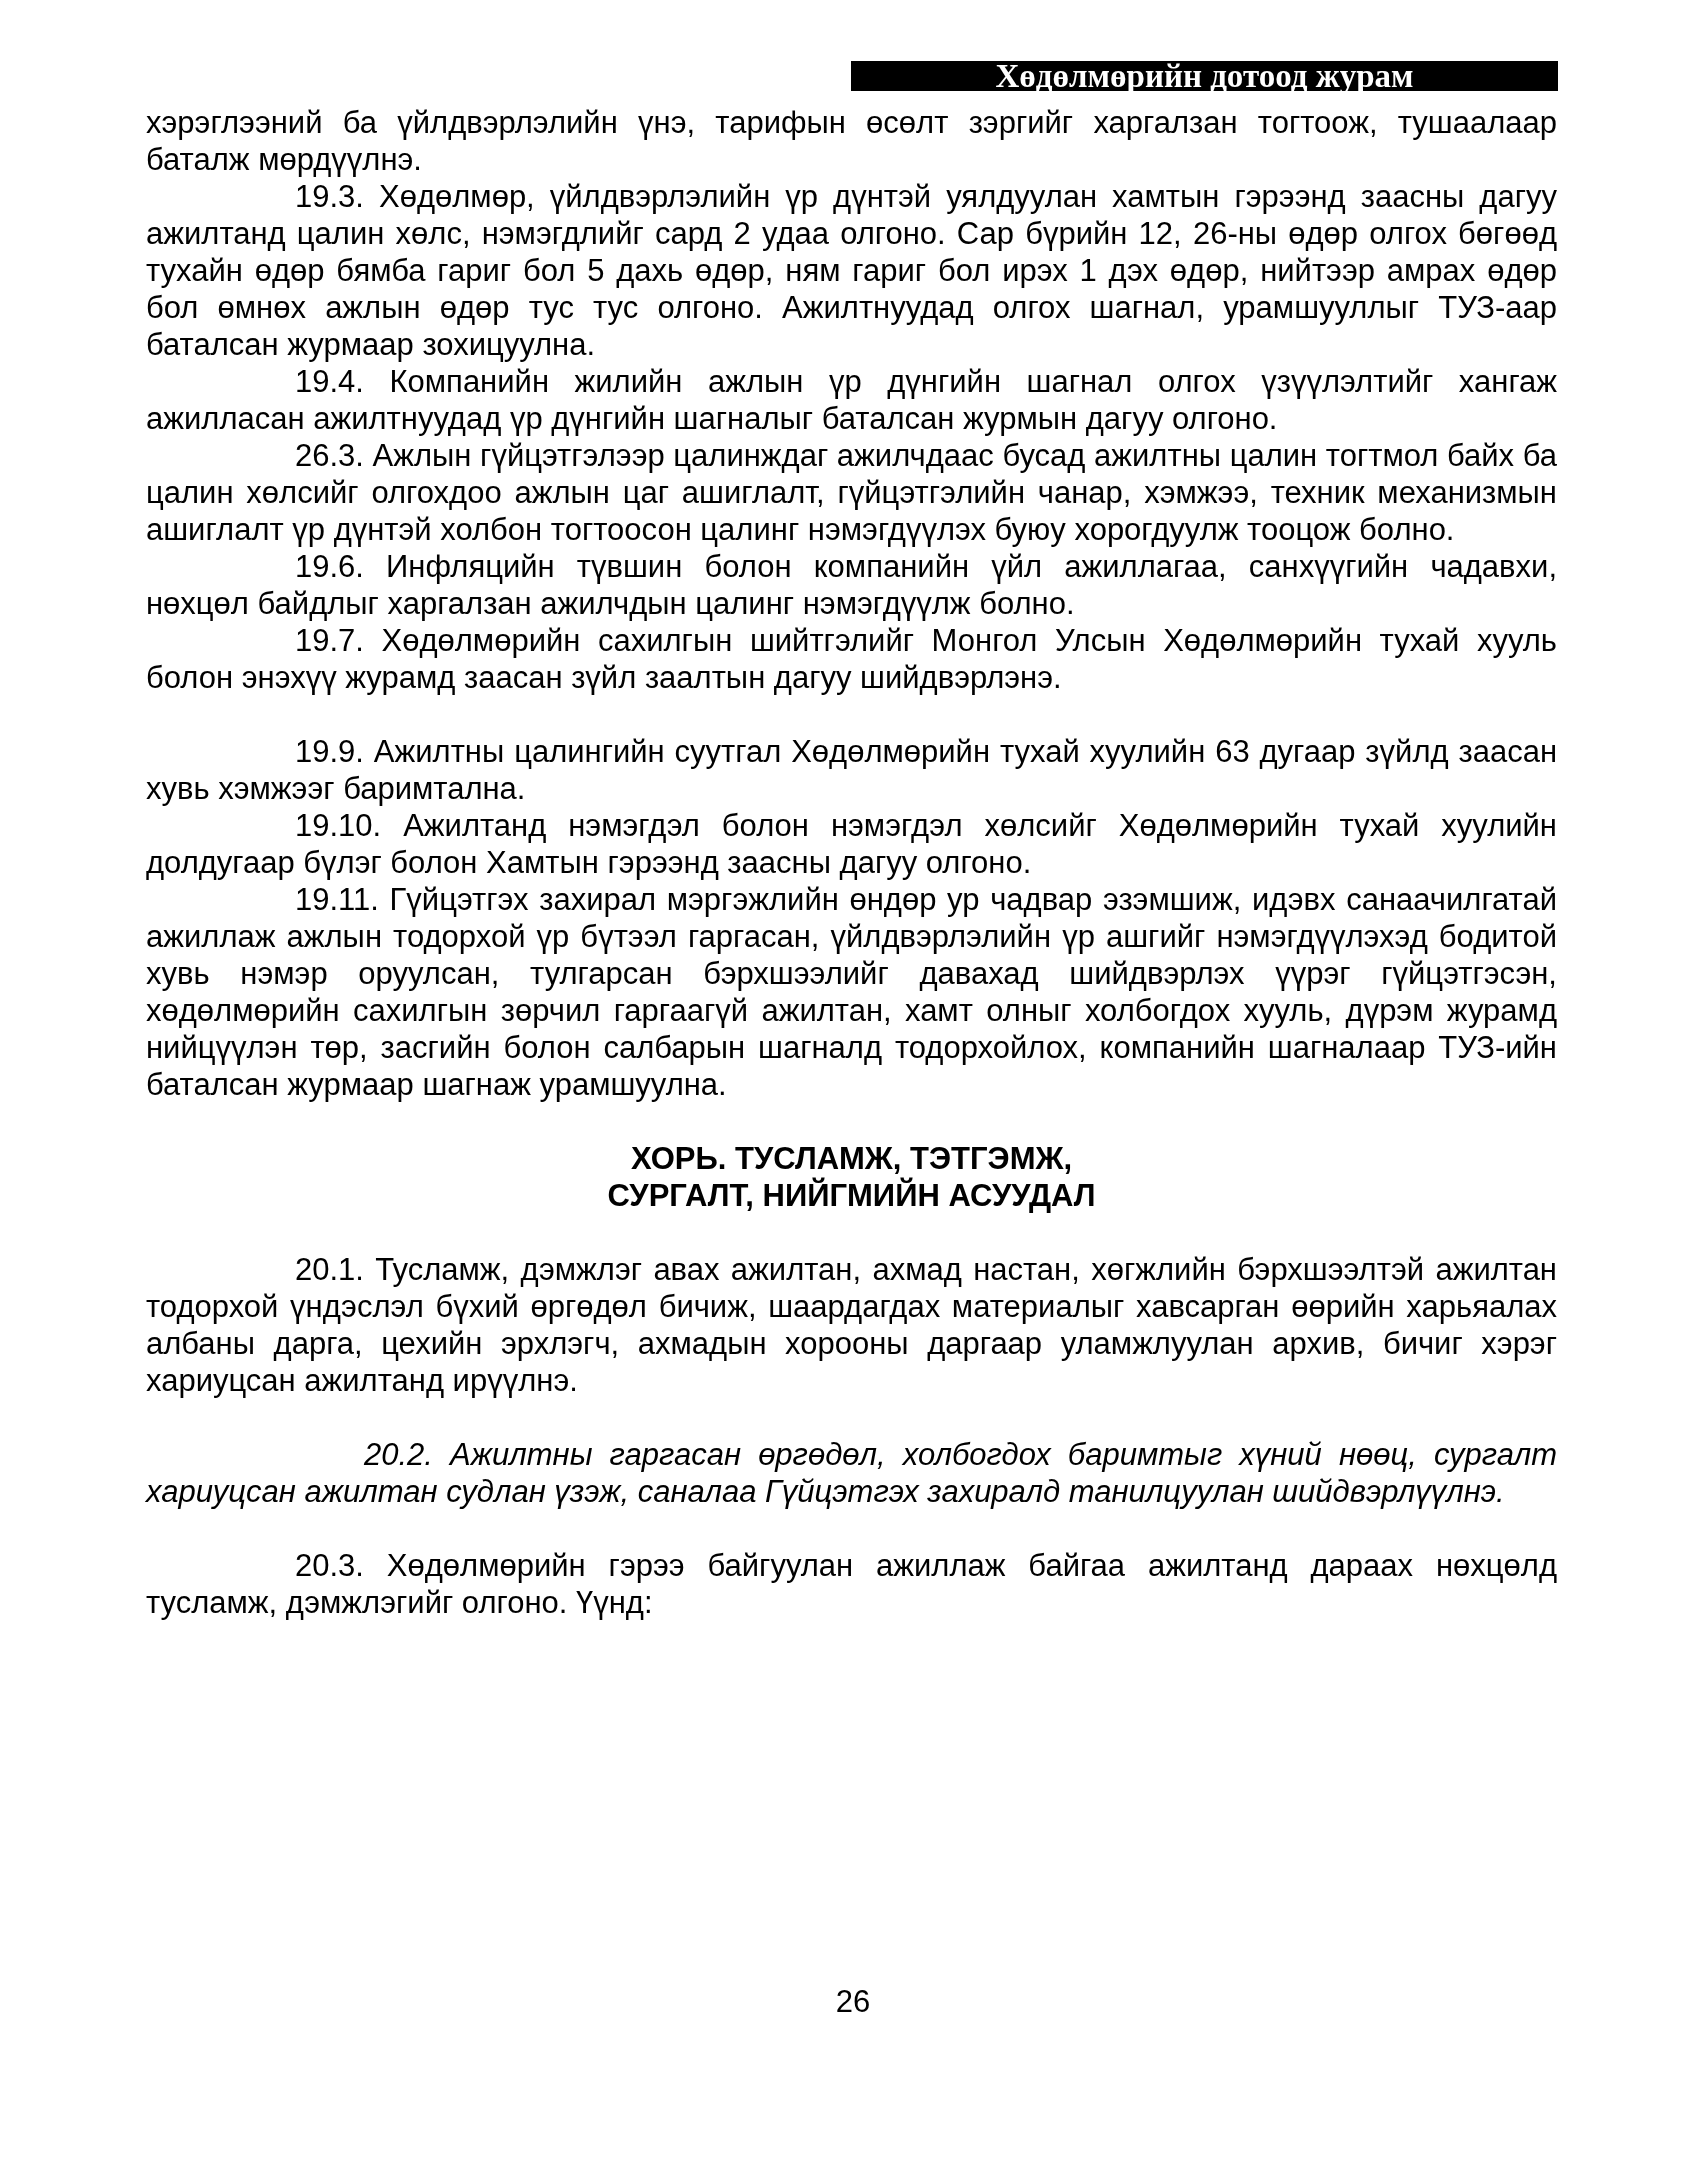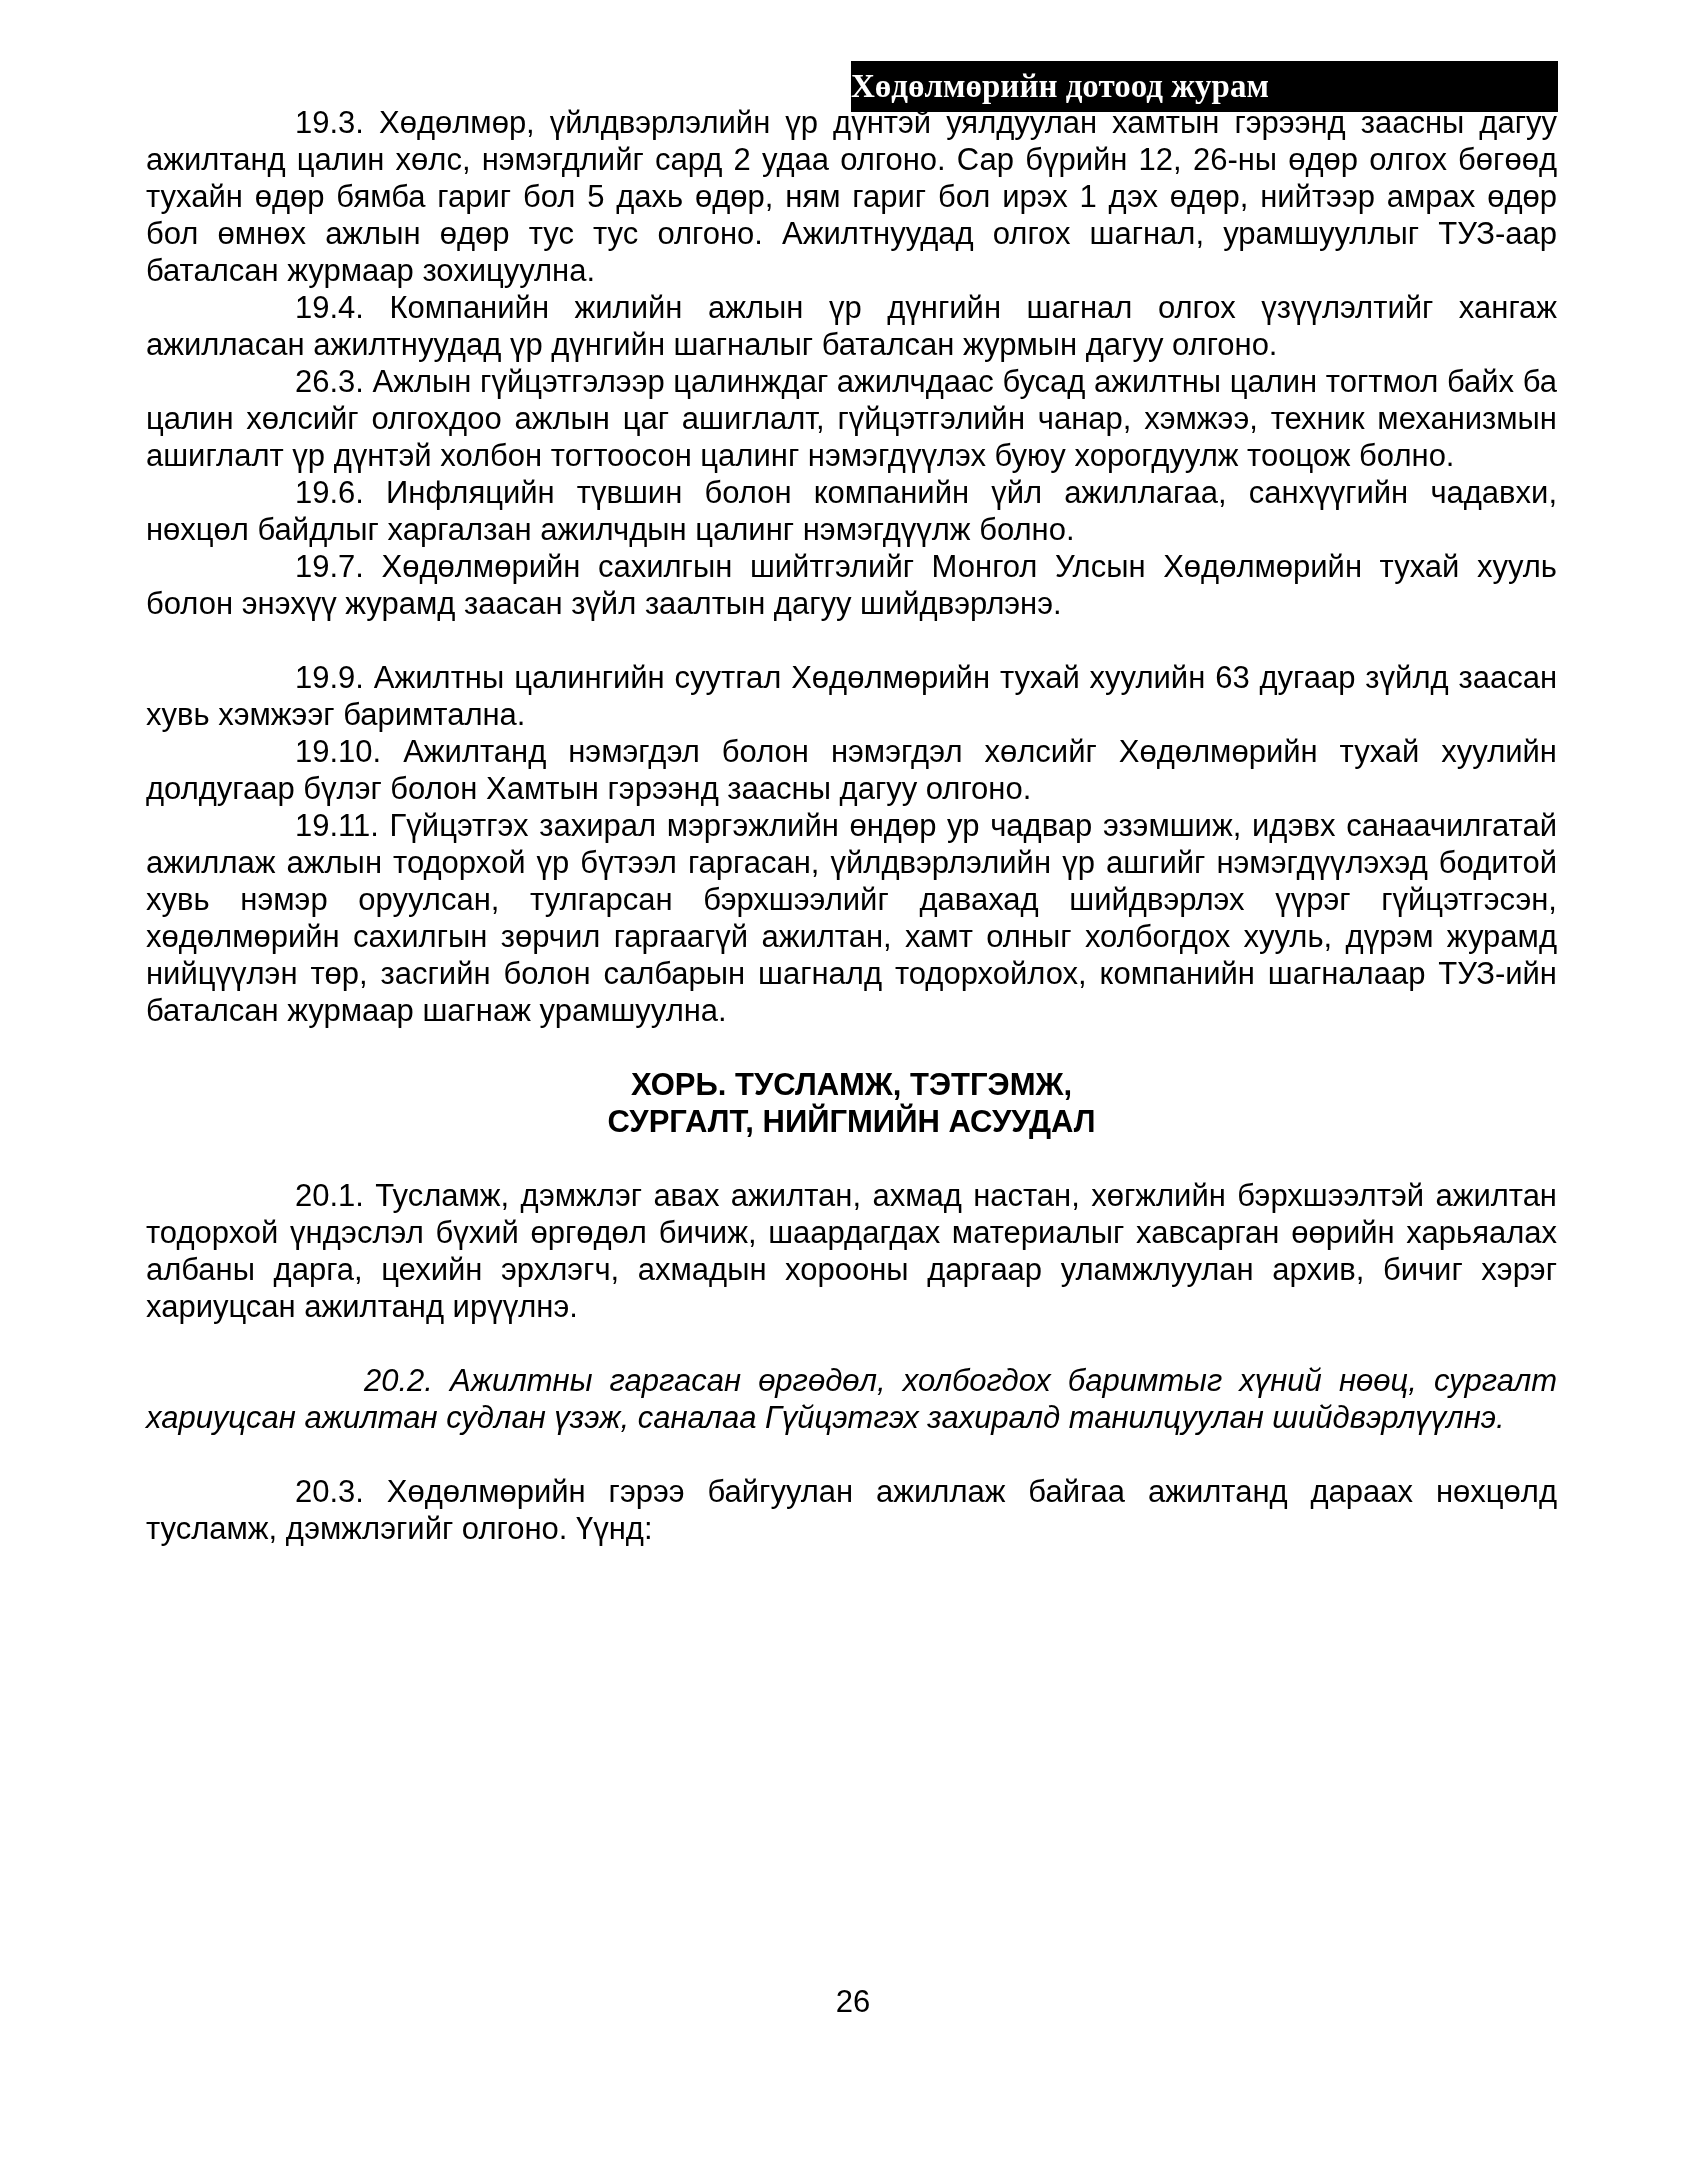--- a/index.html
+++ b/index.html
@@ -10,26 +10,26 @@
     position: relative;
     font-family: "Liberation Sans", sans-serif;
     color: #000000;
     overflow: hidden;
   }
   .header-bar {
     position: absolute;
     left: 851px;
     top: 61px;
     width: 707px;
-    height: 51px;
+    height: 30px;
     background: #000000;
     box-sizing: border-box;
     display: flex;
     align-items: center;
-    justify-content: flex-start;
+    justify-content: center;
   }
   .header-title {
     font-family: "Liberation Serif", serif;
     font-weight: bold;
     color: #ffffff;
     font-size: 33px;
     white-space: nowrap;
   }
   .content {
     position: absolute;
@@ -62,20 +62,21 @@
   }
 </style>
 </head>
 <body>
 
 <div class="header-bar">
   <span class="header-title">Хөдөлмөрийн дотоод журам</span>
 </div>
 
 <div class="content">
+  <p class="para no-indent">хэрэглээний ба үйлдвэрлэлийн үнэ, тарифын өсөлт зэргийг харгалзан тогтоож, тушаалаар баталж мөрдүүлнэ.</p>
   <p class="para">19.3. Хөдөлмөр, үйлдвэрлэлийн үр дүнтэй уялдуулан хамтын гэрээнд заасны дагуу ажилтанд цалин хөлс, нэмэгдлийг сард 2 удаа олгоно. Сар бүрийн 12, 26-ны өдөр олгох бөгөөд тухайн өдөр бямба гариг бол 5 дахь өдөр, ням гариг бол ирэх 1 дэх өдөр, нийтээр амрах өдөр бол өмнөх ажлын өдөр тус тус олгоно. Ажилтнуудад олгох шагнал, урамшууллыг ТУЗ-аар баталсан журмаар зохицуулна.</p>
   <p class="para">19.4. Компанийн жилийн ажлын үр дүнгийн шагнал олгох үзүүлэлтийг хангаж ажилласан ажилтнуудад үр дүнгийн шагналыг баталсан журмын дагуу олгоно.</p>
   <p class="para">26.3. Ажлын гүйцэтгэлээр цалинждаг ажилчдаас бусад ажилтны цалин тогтмол байх ба цалин хөлсийг олгохдоо ажлын цаг ашиглалт, гүйцэтгэлийн чанар, хэмжээ, техник механизмын ашиглалт үр дүнтэй холбон тогтоосон цалинг нэмэгдүүлэх буюу хорогдуулж тооцож болно.</p>
   <p class="para">19.6. Инфляцийн түвшин болон компанийн үйл ажиллагаа, санхүүгийн чадавхи, нөхцөл байдлыг харгалзан ажилчдын цалинг нэмэгдүүлж болно.</p>
   <p class="para">19.7. Хөдөлмөрийн сахилгын шийтгэлийг Монгол Улсын Хөдөлмөрийн тухай хууль болон энэхүү журамд заасан зүйл заалтын дагуу шийдвэрлэнэ.</p>
 
   <div class="spacer"></div>
 
   <p class="para">19.9. Ажилтны цалингийн суутгал Хөдөлмөрийн тухай хуулийн 63 дугаар зүйлд заасан хувь хэмжээг баримтална.</p>
   <p class="para">19.10. Ажилтанд нэмэгдэл болон нэмэгдэл хөлсийг Хөдөлмөрийн тухай хуулийн долдугаар бүлэг болон Хамтын гэрээнд заасны дагуу олгоно.</p>

